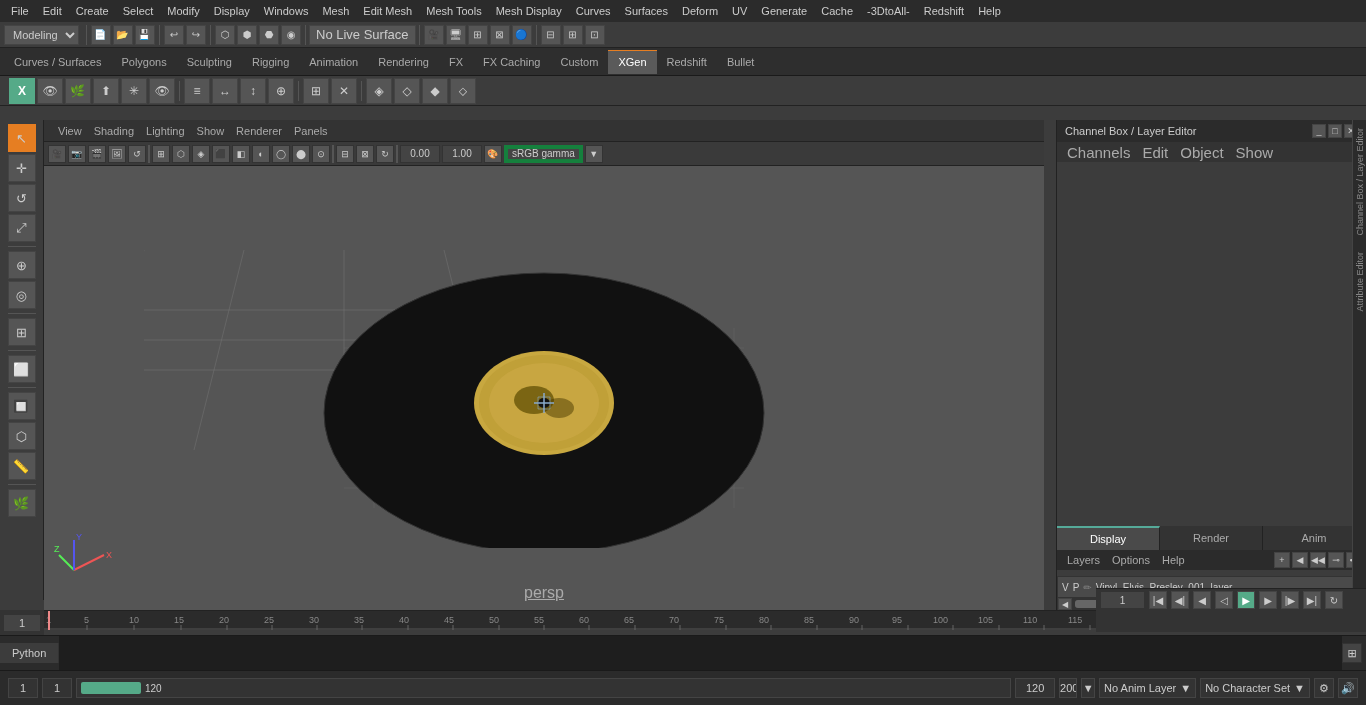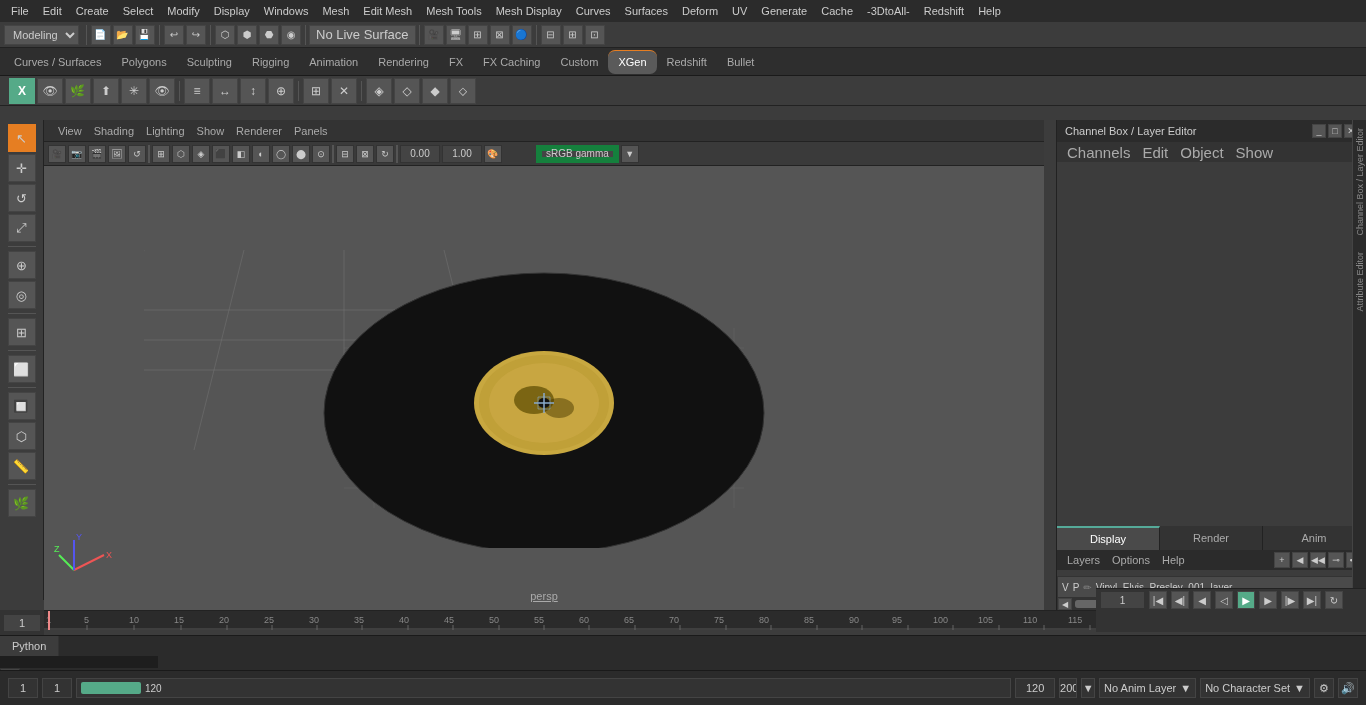--- a/index.html
+++ b/index.html
@@ -12,40 +12,40 @@
     
     #toolbar1 { display: flex; align-items: center; background: #3c3c3c; height: 28px; padding: 0 4px; border-bottom: 1px solid #222; }
     .tb-select { background: #555; color: #ccc; border: 1px solid #444; padding: 1px 4px; font-size: 11px; height: 20px; }
     .tb-btn { background: #555; border: 1px solid #444; color: #ccc; width: 20px; height: 20px; display: inline-flex; align-items: center; justify-content: center; cursor: pointer; font-size: 10px; margin: 0 1px; }
     .tb-separator { width: 1px; height: 20px; background: #555; margin: 0 3px; }
     .tb-live-surface { background: #555; border: 1px solid #444; color: #ccc; padding: 1px 6px; font-size: 13px; height: 20px; display: flex; align-items: center; cursor: pointer; text-align: center; }
 
     
     #mode-tabs { display: flex; align-items: center; background: #2e2e2e; height: 28px; border-bottom: 1px solid #1a1a1a; padding: 0 4px; }
     .mode-tab { padding: 2px 10px; cursor: pointer; color: #aaa; font-size: 11px; height: 24px; display: flex; align-items: center; }
-    .mode-tab.active { background: #5a5a5a; color: #fff; border-top: 1px solid #e67e22; border-radius: 7px; }
+    .mode-tab.active { background: #5a5a5a; color: #fff; border-top: 1px solid #e67e22; }
 
     
     #tools-sidebar { position: absolute; left: 0; top: 120px; width: 44px; height: 480px; background: #3c3c3c; border-right: 1px solid #222; display: flex; flex-direction: column; align-items: center; padding: 4px 2px; gap: 2px; }
     .tool-btn { width: 28px; height: 28px; background: #555; border: 1px solid #444; display: flex; align-items: center; justify-content: center; cursor: pointer; color: #ccc; font-size: 13px; }
     .tool-btn.active { background: #e67e22; border-color: #e67e22; }
     .tool-separator { width: 28px; height: 1px; background: #555; margin: 2px 0; }
 
     
     #xgen-toolbar { display: flex; align-items: center; background: #3c3c3c; height: 30px; padding: 0 8px; border-bottom: 1px solid #222; }
     .xgen-btn { width: 26px; height: 26px; background: #555; border: 1px solid #444; display: inline-flex; align-items: center; justify-content: center; cursor: pointer; margin: 0 1px; font-size: 12px; color: #ccc; }
 
     
     #viewport-area { position: absolute; left: 44px; top: 120px; width: 1000px; height: 490px; background: #555; overflow: hidden; }
     #viewport-header { display: flex; align-items: center; background: #333; height: 22px; padding: 0 8px; border-bottom: 1px solid #222; }
     .vp-menu { padding: 2px 6px; cursor: pointer; color: #aaa; font-size: 11px; }
     #viewport-inner-toolbar { display: flex; align-items: center; background: #3a3a3a; height: 24px; padding: 0 4px; border-bottom: 1px solid #222; gap: 2px; }
     .vi-btn { width: 18px; height: 18px; background: #555; border: 1px solid #333; display: inline-flex; align-items: center; justify-content: center; cursor: pointer; font-size: 9px; color: #ccc; }
     .vi-text-field { background: #444; border: 1px solid #333; color: #ccc; width: 40px; height: 18px; text-align: center; font-size: 10px; }
-    .vi-color-space { background: #444; border: 6px solid #15803d; color: #ccc; font-size: 10px; padding: 0 4px; height: 18px; display: flex; align-items: center; margin-left: 32px; }
+    .vi-color-space { background: #444; border: 4px solid #15803d; color: #ccc; font-size: 10px; padding: 0 4px; height: 18px; display: flex; align-items: center; }
 
     
     #viewport-canvas { position: relative; width: 100%; height: calc(100% - 46px); background: #555; overflow: hidden; }
     #grid-plane { position: absolute; bottom: 60px; left: 50%; transform: translateX(-50%); }
     #persp-label { position: absolute; bottom: 8px; left: 50%; transform: translateX(-50%); color: #aaa; font-size: 11px; }
     #axis-widget { position: absolute; bottom: 16px; left: 16px; }
 
     
     #vinyl-record { position: absolute; top: 50%; left: 50%; transform: translate(-50%, -50%) translateY(10px); }
 
@@ -306,21 +306,21 @@
     <svg id="axis-widget" width="60" height="60" style="position:absolute;bottom:20px;left:10px;">
       <line x1="20" y1="40" x2="50" y2="25" stroke="#e55" stroke-width="2"></line>
       <text x="52" y="28" fill="#e55" font-size="9">X</text>
       <line x1="20" y1="40" x2="5" y2="25" stroke="#5e5" stroke-width="2"></line>
       <text x="0" y="22" fill="#5e5" font-size="9">Z</text>
       <line x1="20" y1="40" x2="20" y2="10" stroke="#55e" stroke-width="2"></line>
       <text x="22" y="10" fill="#55e" font-size="9">Y</text>
     </svg>
 
     <div id="persp-label">
-      <span style="color:#aaa;font-size:11px;text-decoration:underline;">persp</span>
+      <span style="color:#aaa;font-size:16px;text-decoration:underline;">persp</span>
     </div>
   </div>
 </div>
 
 <div id="channel-box">
   <div id="cb-header">
     <span class="cb-header-title">Channel Box / Layer Editor</span>
     <div style="display:flex;gap:2px;">
       <div class="cb-header-btn">_</div>
       <div class="cb-header-btn">□</div>
@@ -451,21 +451,21 @@
     <div class="play-btn">|▶</div>
     <div class="play-btn">▶|</div>
     <div class="play-btn">↻</div>
   </div>
 </div>
 
 <div style="position:absolute;left:0;top:610px;width:44px;height:25px;background:#333;display:flex;align-items:center;justify-content:center;">
   <input type="text" value="1" style="width: 38px; height: 18px; background: rgb(68, 68, 68); border: 1px solid rgb(51, 51, 51); color: rgb(204, 204, 204); font-size: 11px; text-align: center;">
 </div>
 
-<div id="python-bar" style="position:absolute;left:0;top:635px;width:1366px;height:35px;background:#2b2b2b;border-top:1px solid #1a1a1a;display:flex;align-items:flex-start;flex-direction:column;">
+<div id="python-bar" style="position:absolute;left:0;top:635px;width:1366px;height:35px;background:#2b2b2b;border-top:1px solid #1a1a1a;display:flex;align-items:center;">
   <div class="python-tab">Python</div>
   <input class="python-input-area" type="text" placeholder="" style="flex: 1 1 0%; background: rgb(30, 30, 30); border: none; color: rgb(204, 204, 204); font-size: 11px; padding: 0px 8px; height: 100%;">
 
   <div style="width:20px;height:20px;background:#444;border:1px solid #333;display:flex;align-items:center;justify-content:center;cursor:pointer;margin-right:4px;">⊞</div>
 </div>
 
 <div id="status-bar" style="position:absolute;left:0;top:670px;width:1366px;height:35px;background:#2b2b2b;border-top:1px solid #1a1a1a;display:flex;align-items:center;padding:0 8px;gap:4px;">
 
   <input type="text" value="1" style="width: 30px; height: 20px; background: rgb(51, 51, 51); border: 1px solid rgb(68, 68, 68); color: rgb(204, 204, 204); font-size: 11px; text-align: center;">
 

